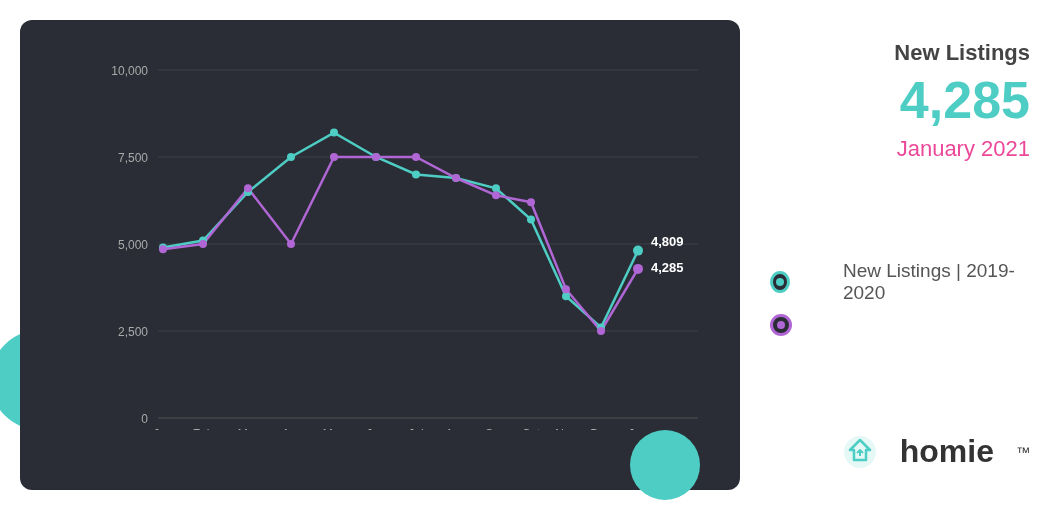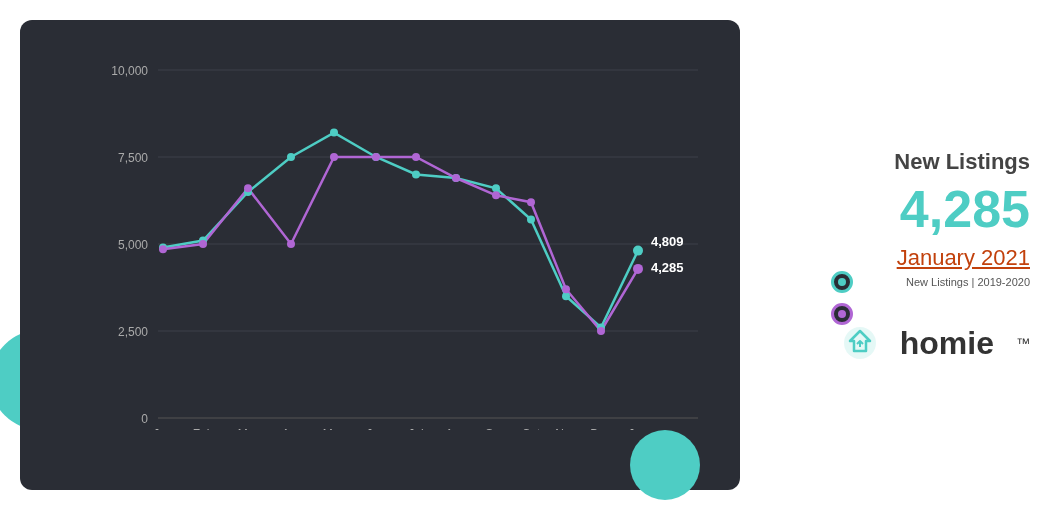--- a/index.html
+++ b/index.html
@@ -29,44 +29,43 @@
       position: relative;
       padding: 30px 14px 60px 70px;
       flex-shrink: 0;
     }
     .right-panel {
       flex: 1;
       height: 470px;
       display: flex;
       flex-direction: column;
       align-items: flex-end;
-      justify-content: center;
+      justify-content: space-between;
       padding: 20px 10px;
     }
     .stats-section {
       text-align: right;
     }
     .stats-title {
       font-size: 22px;
       font-weight: 600;
       color: #444;
       margin-bottom: 8px;
     }
     .stats-value {
       font-size: 52px;
       font-weight: 700;
       color: #4ecdc4;
       line-height: 1;
       margin-bottom: 10px;
     }
     .stats-date {
       font-size: 22px;
-      color: #c2410c;
+      color: #ec4899;
       font-weight: 400;
-      text-decoration: underline;
     }
     .legend-section {
       display: flex;
       flex-direction: column;
       gap: 10px;
       align-items: flex-start;
     }
     .legend-item {
       display: flex;
       align-items: center;
@@ -95,21 +94,21 @@
       border-radius: 50%;
       background: #4ecdc4;
     }
     .legend-dot-purple {
       width: 8px;
       height: 8px;
       border-radius: 50%;
       background: #b066d4;
     }
     .legend-text {
-      font-size: 11px;
+      font-size: 19px;
       color: #555;
       margin-left: 43px;
     }
     .brand-logo {
       display: flex;
       align-items: center;
       gap: 22px;
     }
     .brand-name {
       font-size: 32px;

